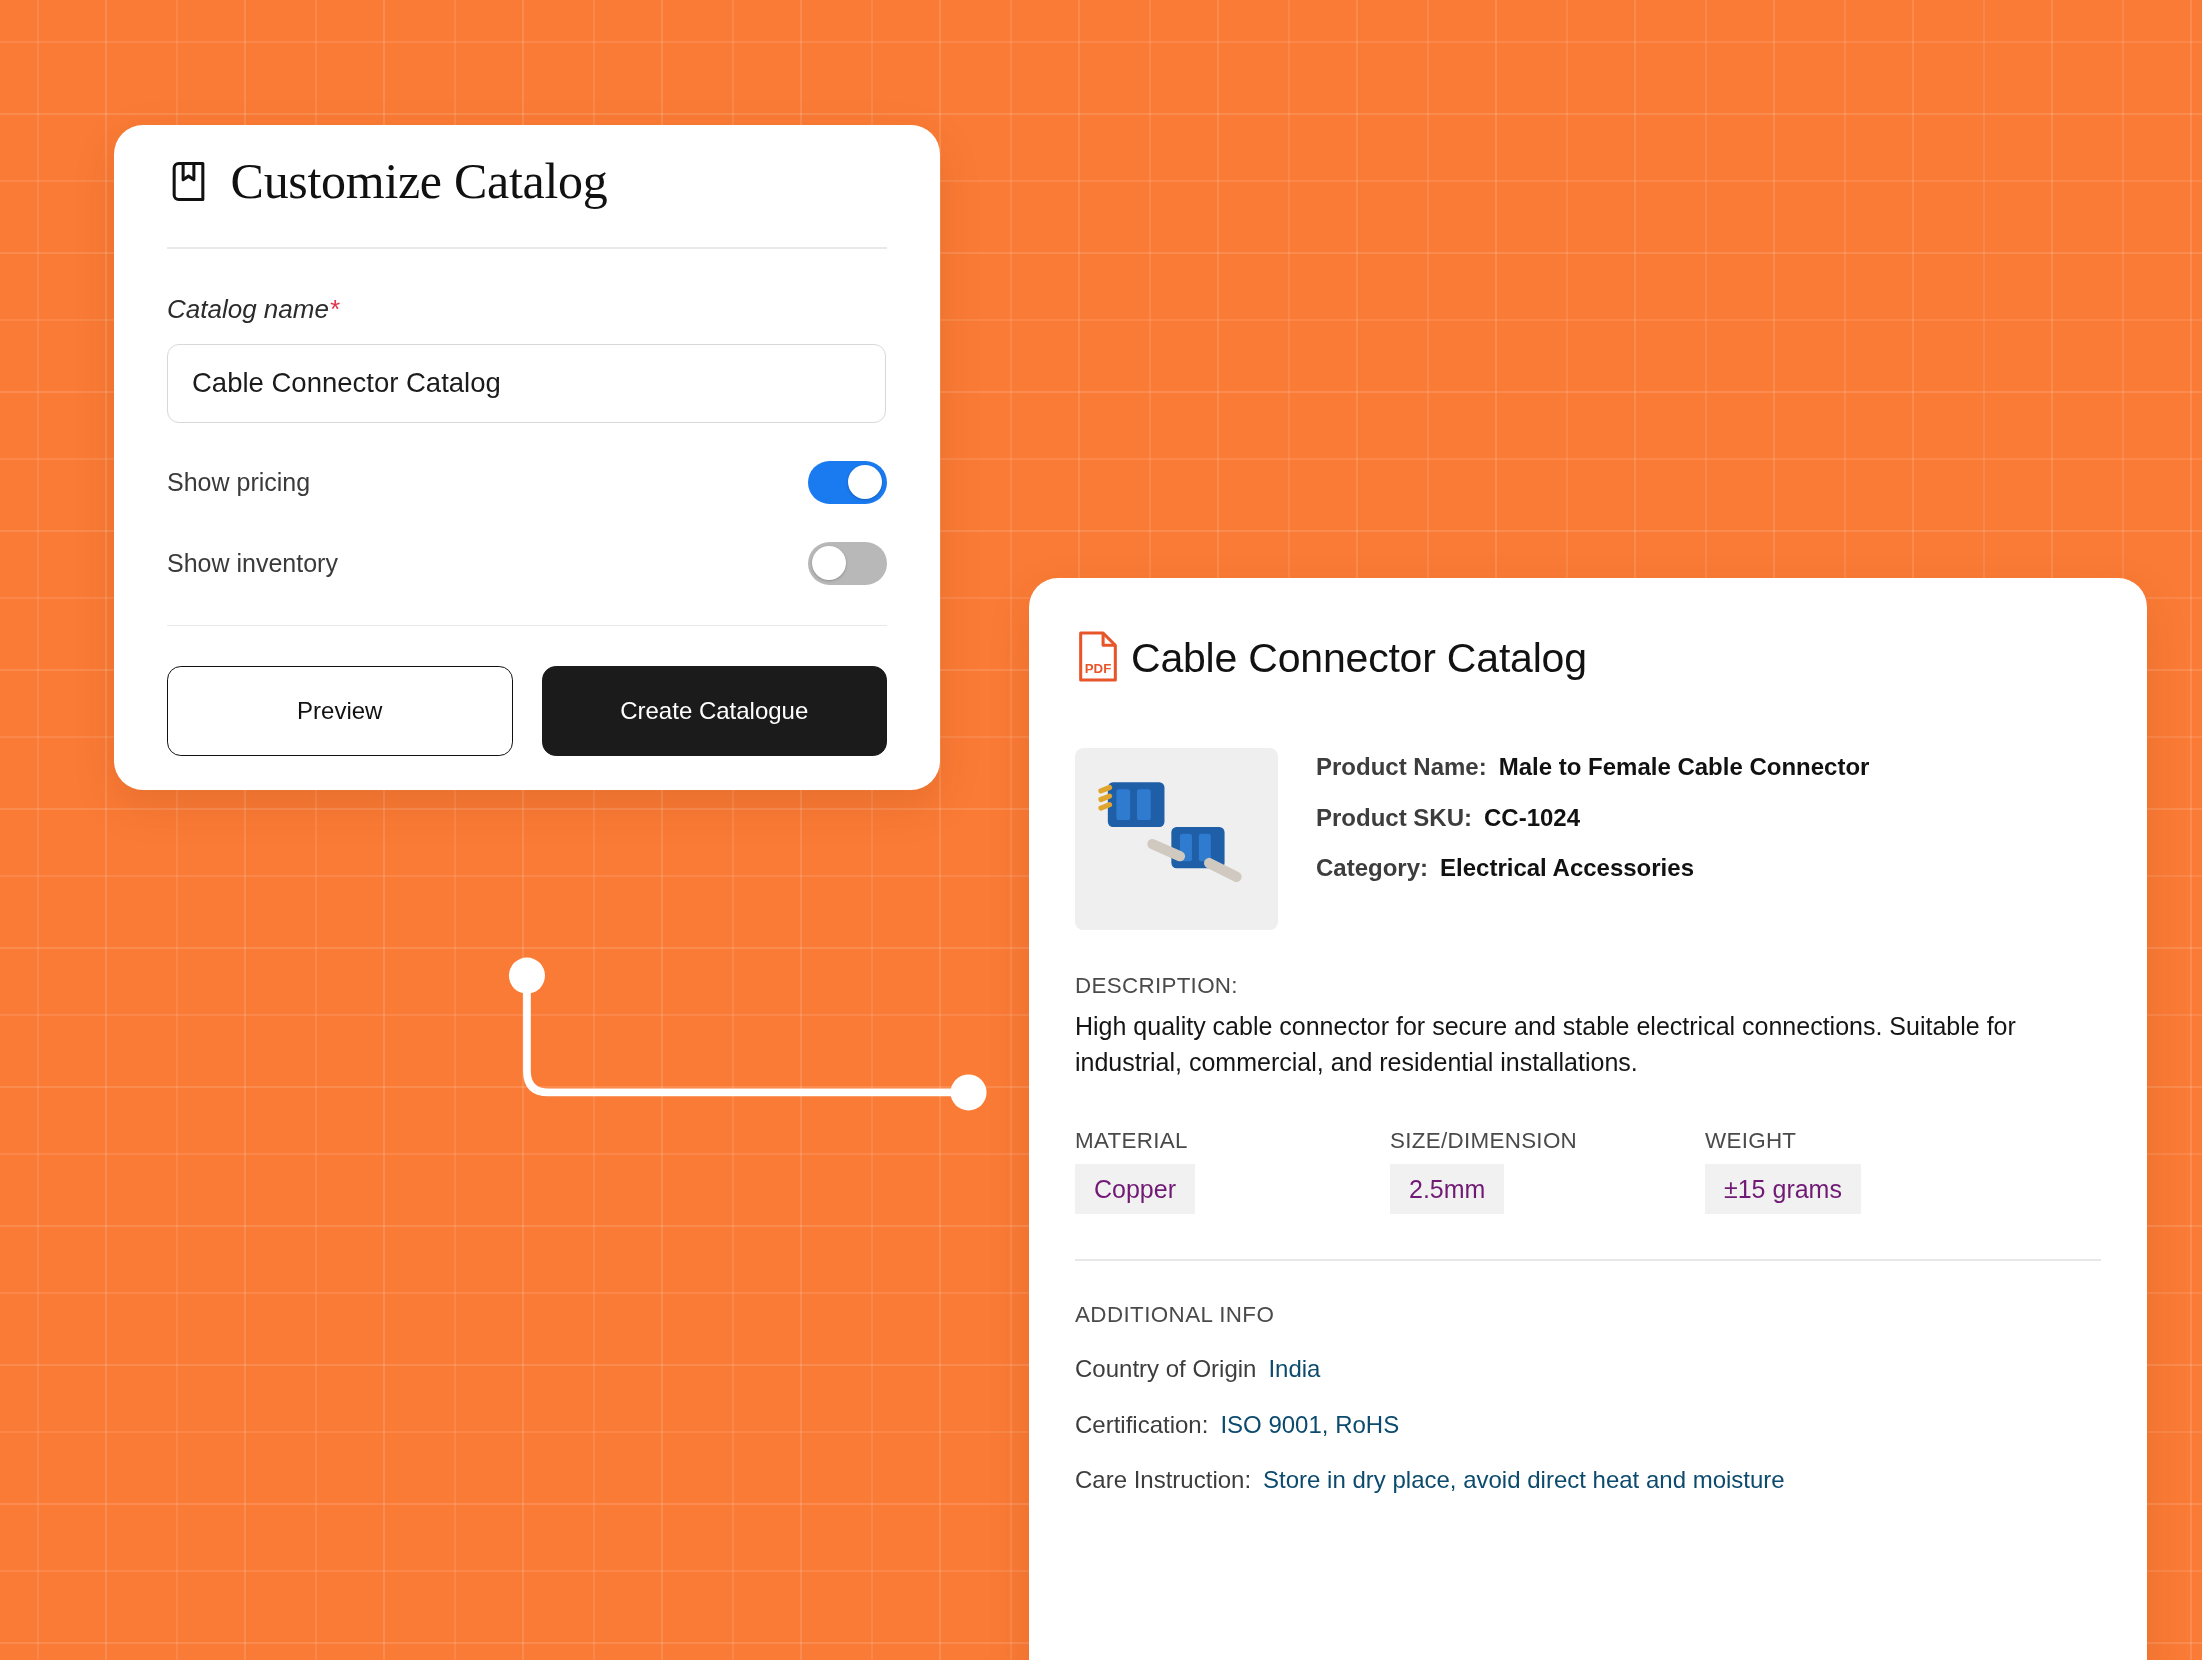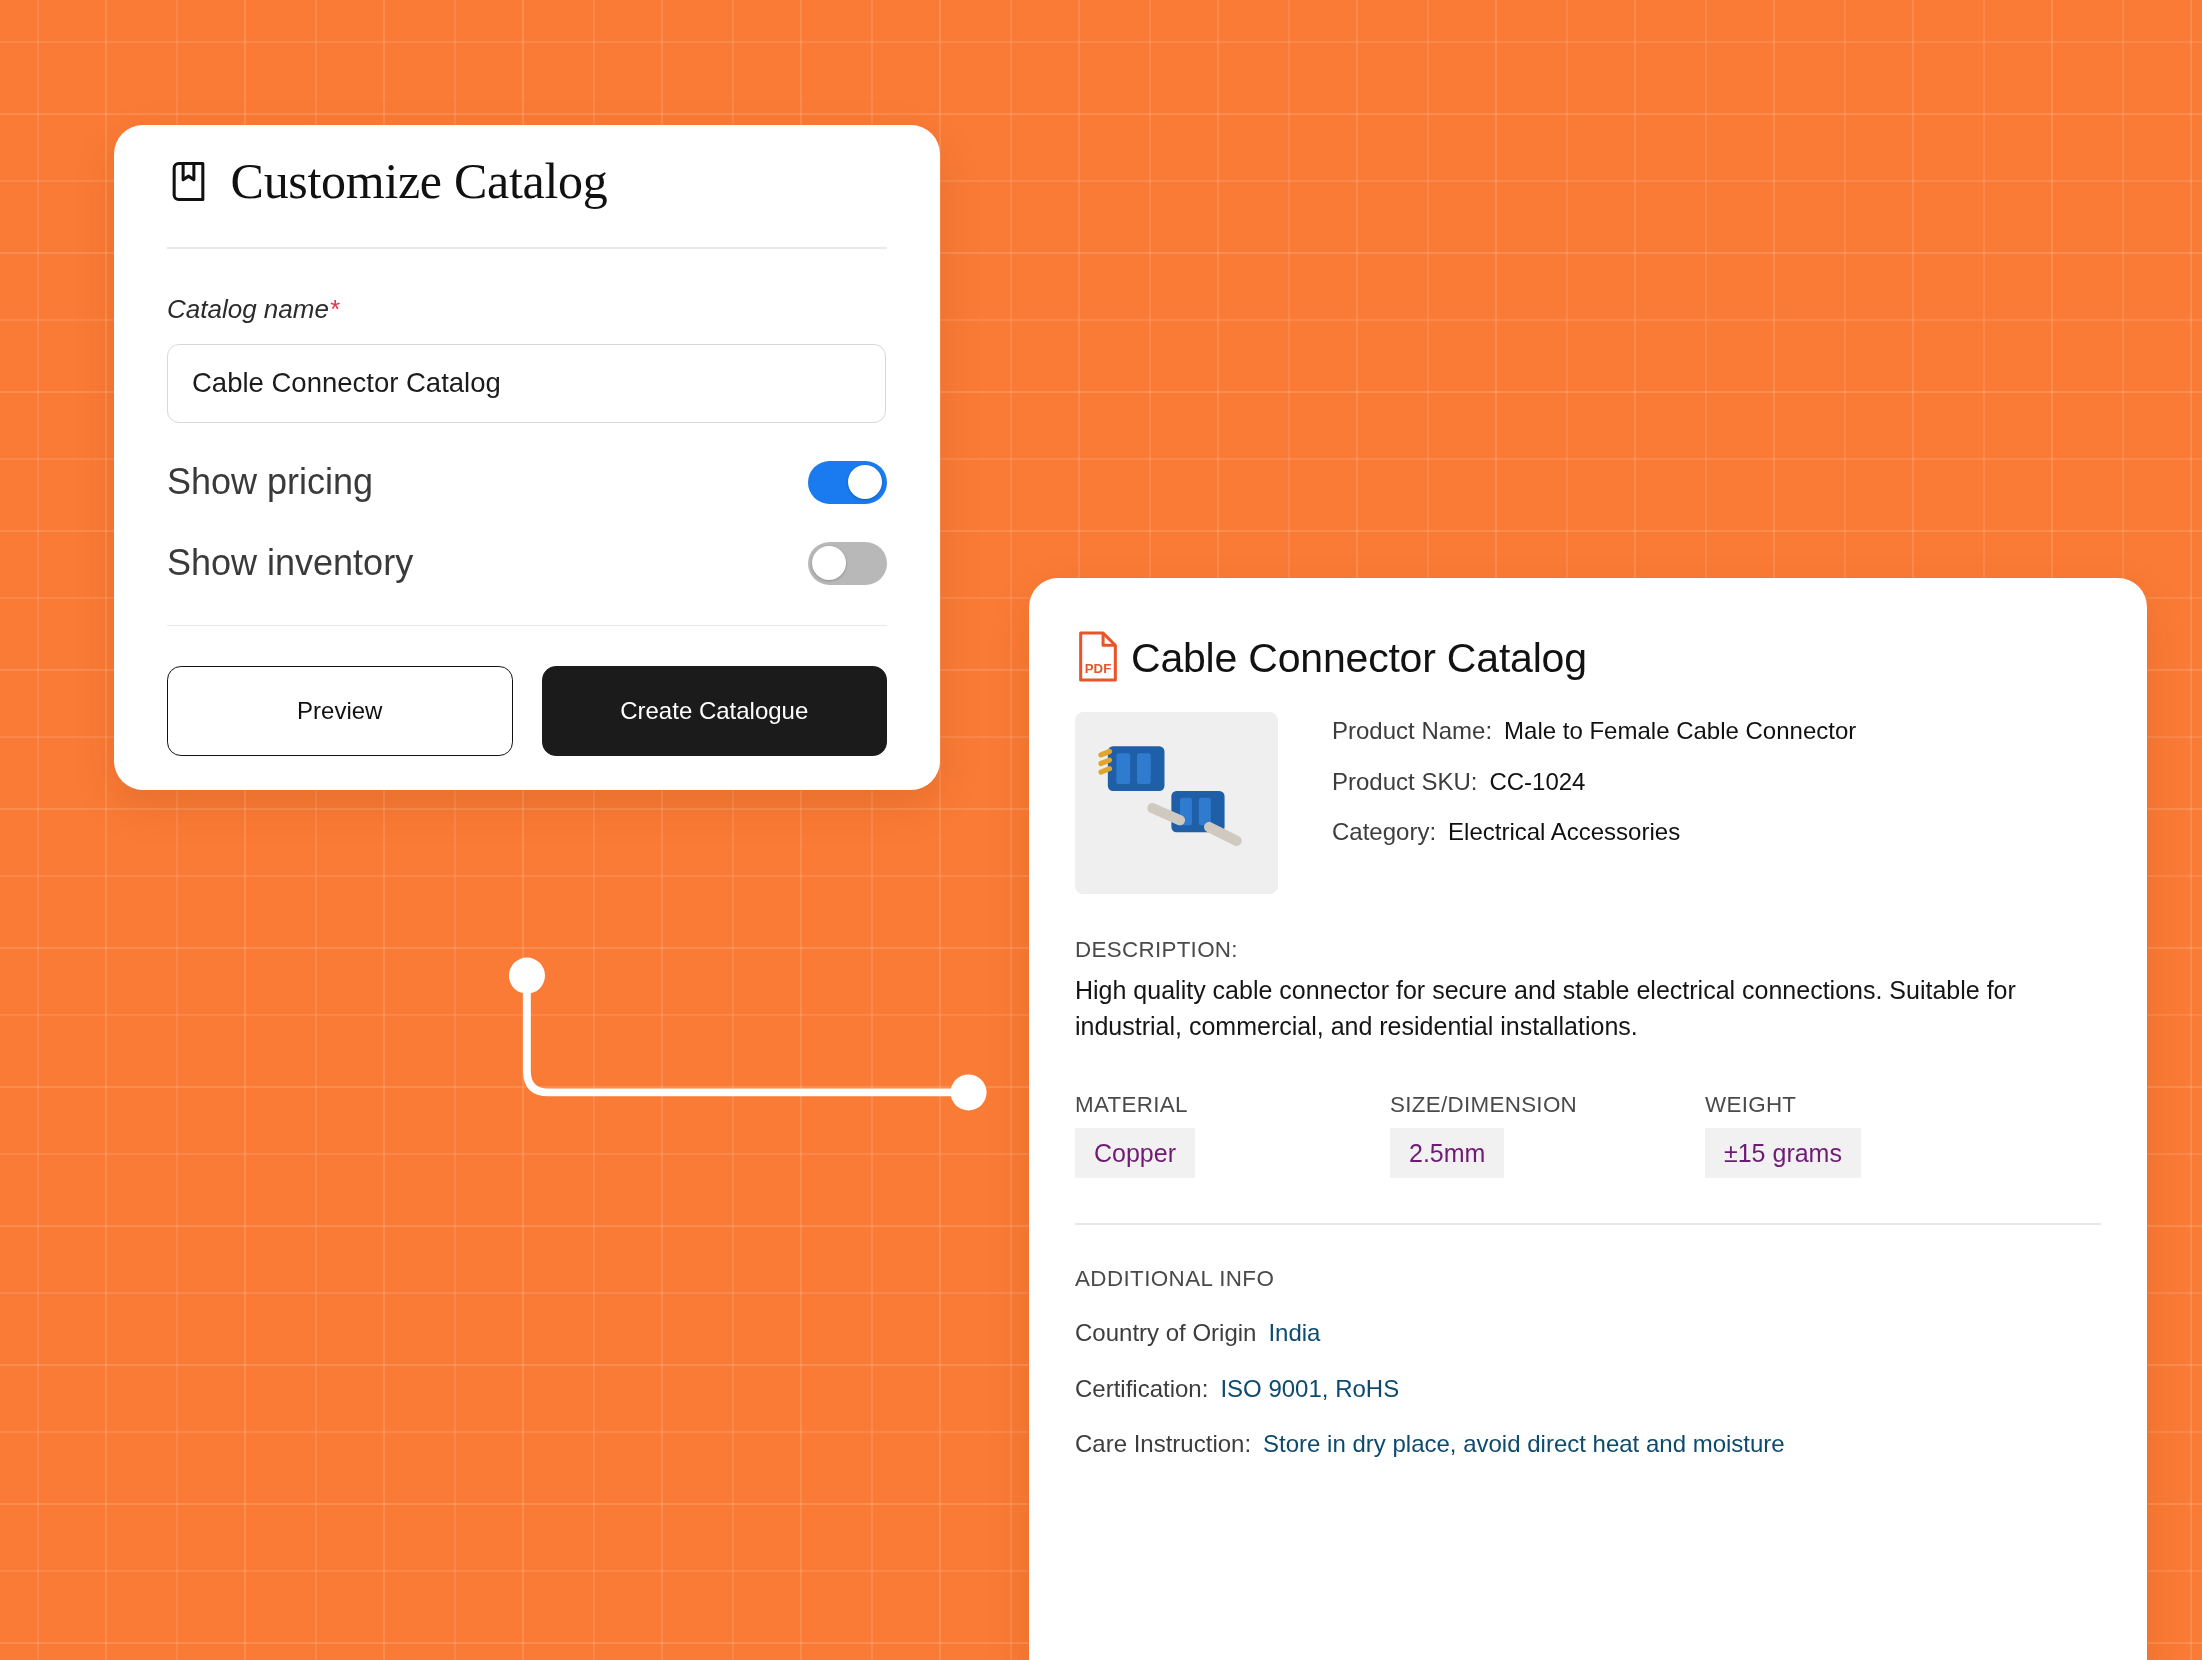--- a/index.html
+++ b/index.html
@@ -100,21 +100,21 @@
     background: #fff;
     outline: none;
   }
   .toggle-row {
     display: flex;
     align-items: center;
     justify-content: space-between;
     margin: 38px 53px 0 53px;
   }
   .toggle-row .t-label {
-    font-size: 36px;
+    font-size: 25px;
     color: #3a3a3a;
   }
   .switch {
     width: 79px;
     height: 43px;
     border-radius: 21.5px;
     position: relative;
     background: #b8b8b8;
     flex: 0 0 auto;
   }
@@ -181,22 +181,23 @@
     align-items: center;
     gap: 10px;
   }
   .pdf-title {
     font-size: 41px;
     color: #121212;
     letter-spacing: -0.2px;
   }
   .pdf-top {
     display: flex;
-    gap: 54px;
-    margin-top: 26px;
+    gap: 38px;
+    margin-top: 62px;
+    font-weight: bold;
   }
   .thumb {
     width: 203px;
     height: 182px;
     border-radius: 8.6px;
     background: #efefef;
     flex: 0 0 auto;
     position: relative;
     overflow: hidden;
   }

